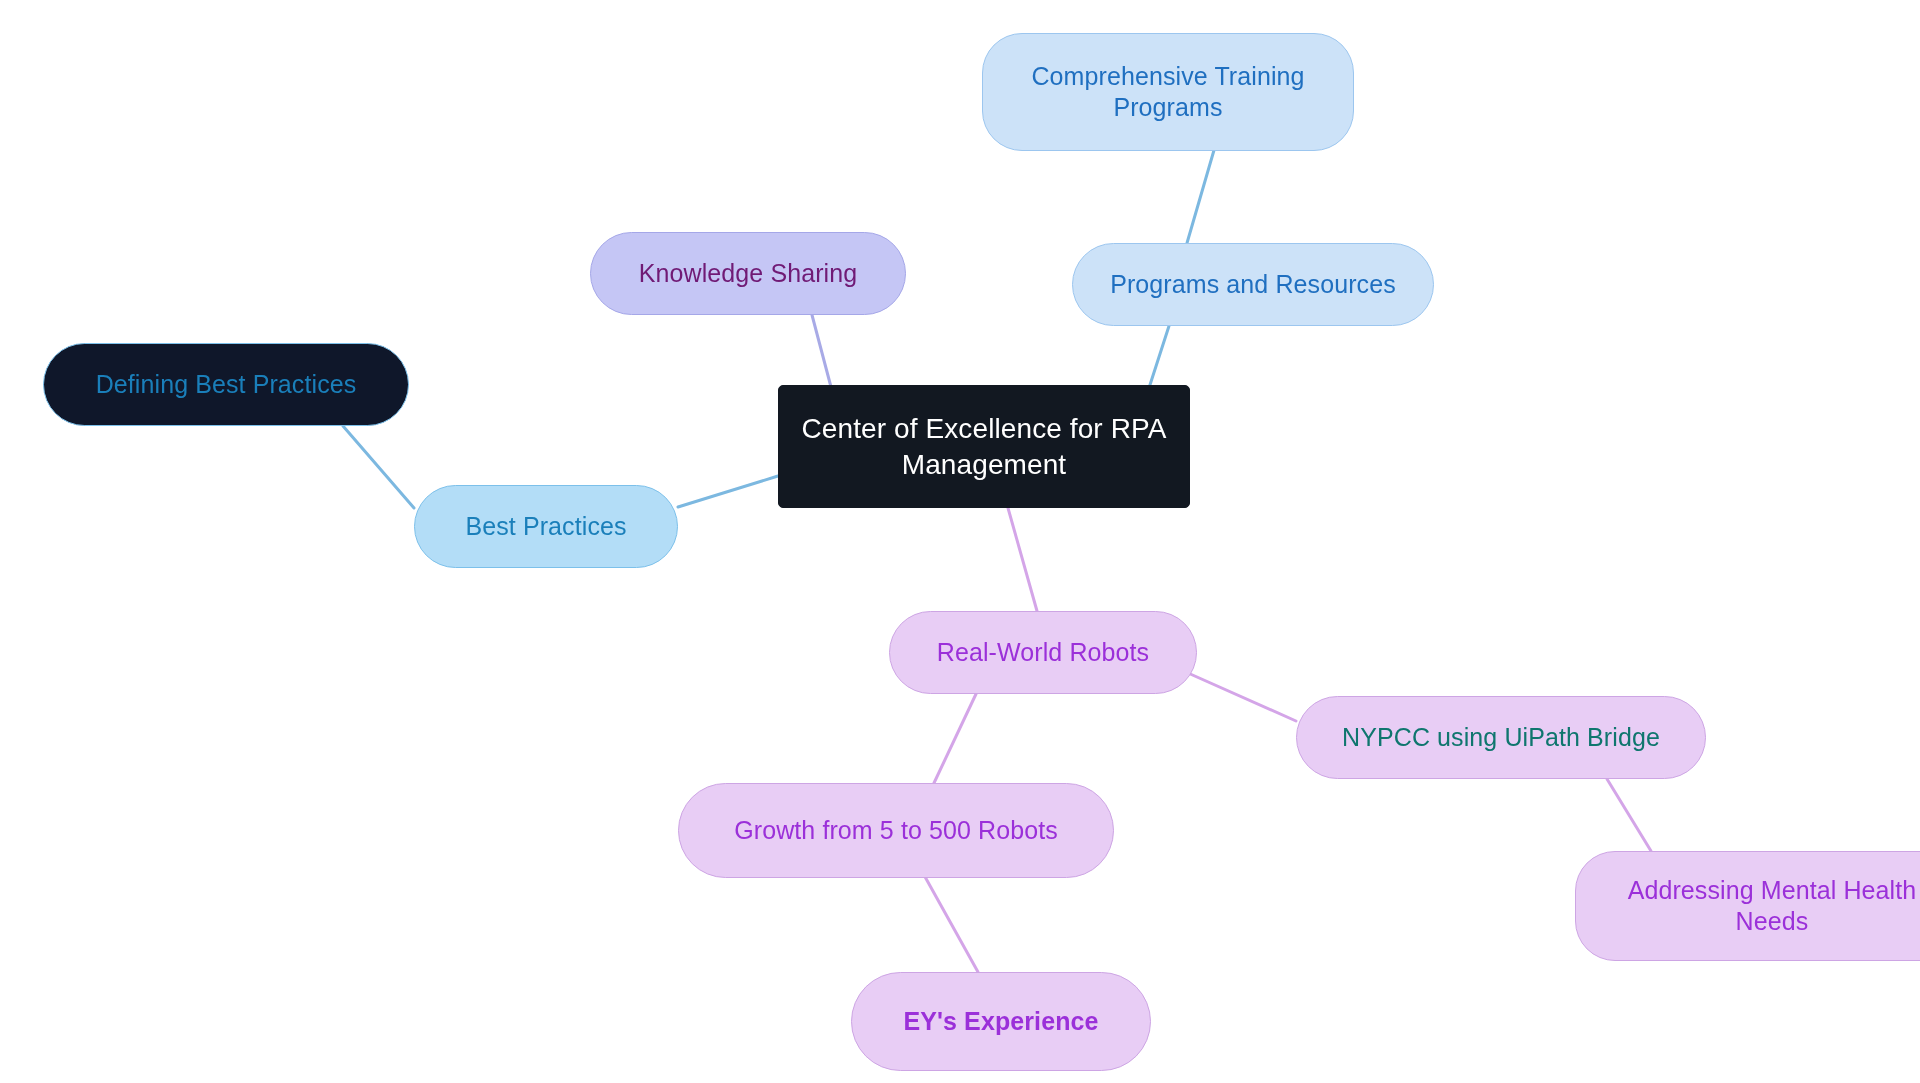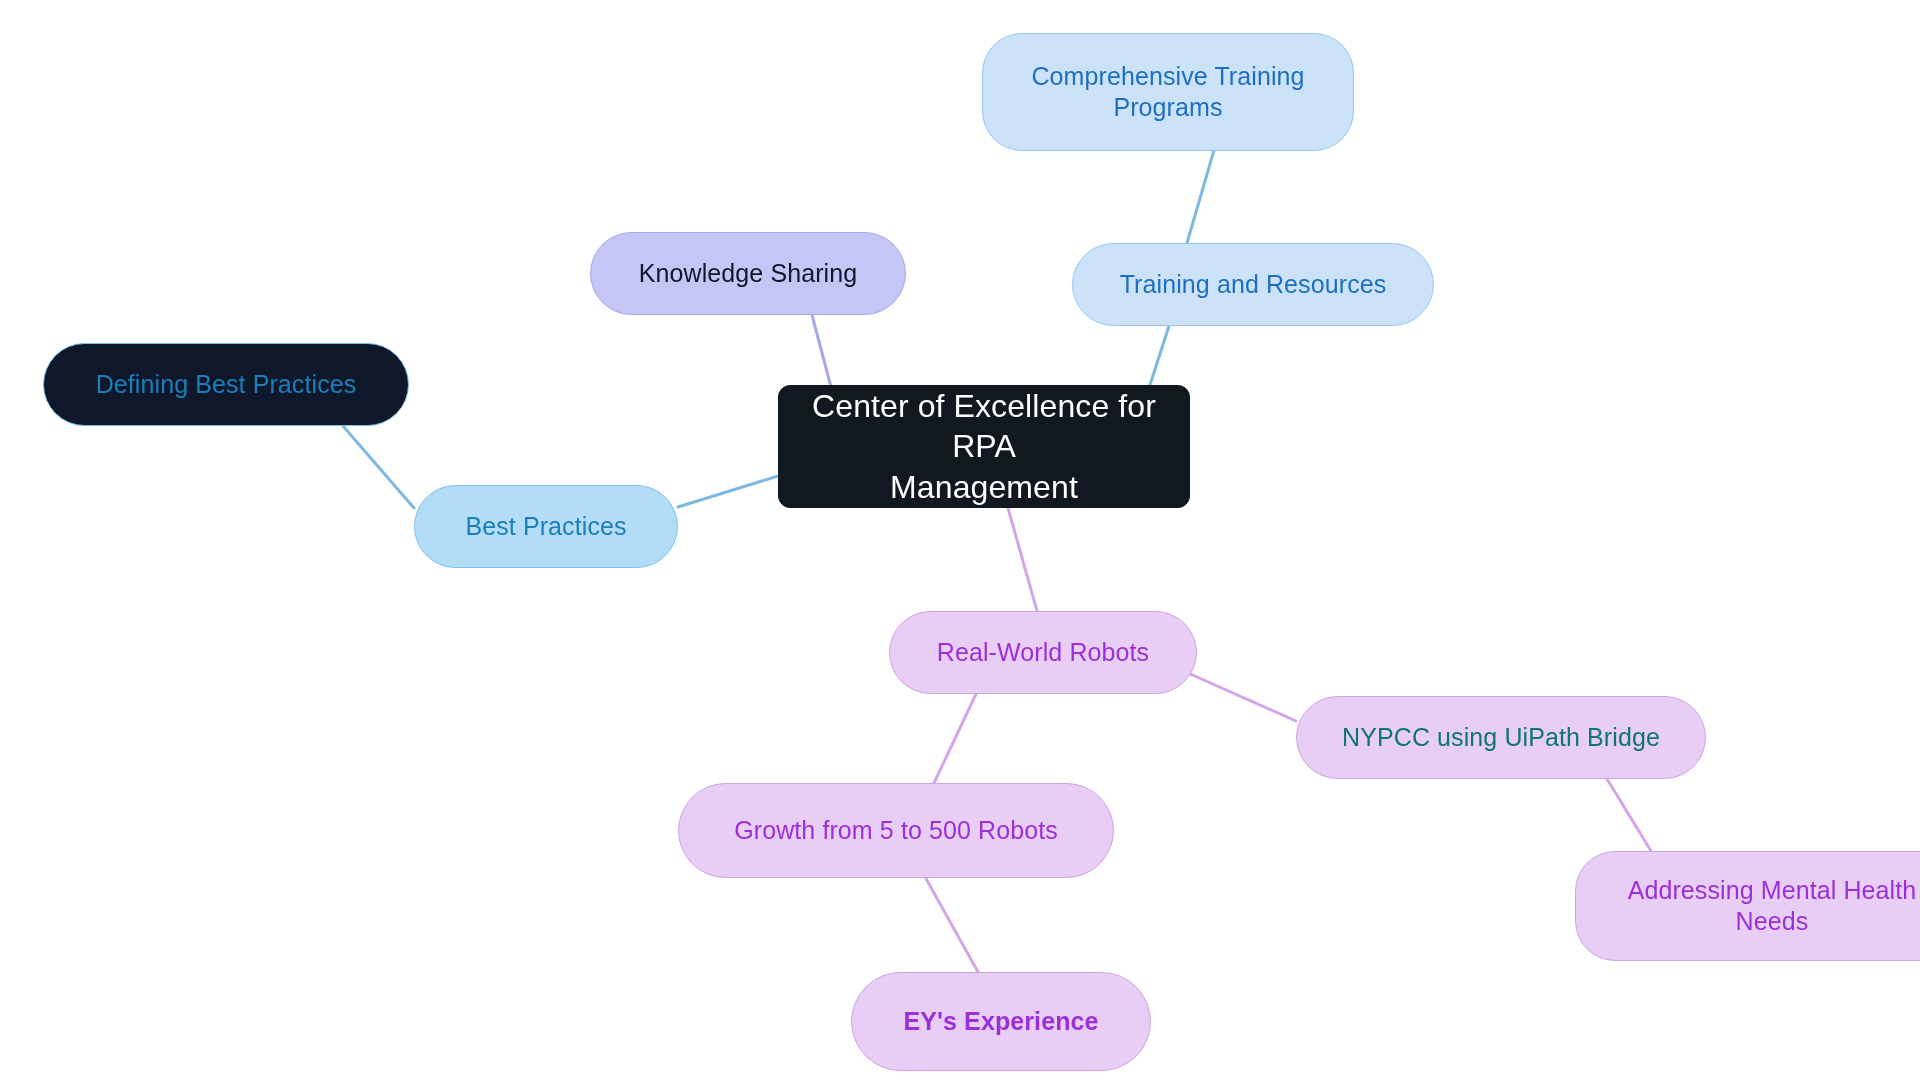--- a/index.html
+++ b/index.html
@@ -41,22 +41,22 @@
     justify-content: center;
     text-align: center;
     border-style: solid;
     border-width: 1px;
     line-height: 1.26;
     white-space: pre-line;
     padding: 4px 10px;
     letter-spacing: 0.1px;
   }
   .node-root {
-    border-radius: 12px;
-    font-size: 32px;
+    border-radius: 5px;
+    font-size: 28px;
     font-weight: 400;
   }
   .node-branch {
     border-radius: 999px;
     font-size: 25px;
     font-weight: 400;
   }
   .node-branch.multiline {
     border-radius: 40px;
   }
@@ -75,22 +75,22 @@
       <path class="edge-line" d="M1188 673 L1296 721" stroke="#d4a5e8" stroke-width="3"></path>
       <path class="edge-line" d="M1607 779 L1651 851" stroke="#d4a5e8" stroke-width="3"></path>
       <path class="edge-line" d="M976 694 L934 783" stroke="#d4a5e8" stroke-width="3"></path>
       <path class="edge-line" d="M919 866 L978 972" stroke="#d4a5e8" stroke-width="3"></path>
     </svg>
   <div id="nodes-layer">
       <div class="node-box node-root" style="left: 778px; top: 385px; width: 412px; height: 123px; background: rgb(18, 24, 33); border-color: rgb(18, 24, 33); color: rgb(255, 255, 255);">Center of Excellence for RPA
 Management</div>
       <div class="node-box node-branch multiline" style="left: 982px; top: 15px; width: 372px; height: 118px; background: rgb(204, 226, 248); border-color: rgb(156, 198, 239); color: rgb(31, 111, 192); margin-top: 18px;">Comprehensive Training
 Programs</div>
-      <div class="node-box node-branch" style="left: 1072px; top: 243px; width: 362px; height: 83px; background: rgb(204, 226, 248); border-color: rgb(156, 198, 239); color: rgb(31, 111, 192);">Training and Resources</div>
-      <div class="node-box node-branch" style="left: 590px; top: 232px; width: 316px; height: 83px; background: rgb(197, 198, 245); border-color: rgb(165, 167, 232); color: #0f172a;">Knowledge Sharing</div>
+      <div class="node-box node-branch" style="left: 1072px; top: 243px; width: 362px; height: 83px; background: rgb(204, 226, 248); border-color: rgb(156, 198, 239); color: rgb(31, 111, 192);">Programs and Resources</div>
+      <div class="node-box node-branch" style="left: 590px; top: 232px; width: 316px; height: 83px; background: rgb(197, 198, 245); border-color: rgb(165, 167, 232); color: #701a75;">Knowledge Sharing</div>
       <div class="node-box node-branch" style="left: 43px; top: 343px; width: 366px; height: 83px; background: #0f172a; border-color: rgb(124, 192, 234); color: rgb(26, 127, 186);">Defining Best Practices</div>
       <div class="node-box node-branch" style="left: 414px; top: 477px; width: 264px; height: 83px; background: rgb(179, 221, 247); border-color: rgb(124, 192, 234); color: rgb(26, 127, 186); margin-top: 8px;">Best Practices</div>
       <div class="node-box node-branch" style="left: 889px; top: 611px; width: 308px; height: 83px; background: rgb(232, 205, 245); border-color: rgb(205, 165, 228); color: rgb(155, 48, 217);">Real-World Robots</div>
       <div class="node-box node-branch" style="left: 1296px; top: 696px; width: 410px; height: 83px; background: rgb(232, 205, 245); border-color: rgb(205, 165, 228); color: #0f766e;">NYPCC using UiPath Bridge</div>
       <div class="node-box node-branch" style="left: 678px; top: 783px; width: 436px; height: 95px; background: rgb(232, 205, 245); border-color: rgb(205, 165, 228); color: rgb(155, 48, 217);">Growth from 5 to 500 Robots</div>
       <div class="node-box node-branch multiline" style="left: 1575px; top: 851px; width: 394px; height: 110px; background: rgb(232, 205, 245); border-color: rgb(205, 165, 228); color: rgb(155, 48, 217);">Addressing Mental Health
 Needs</div>
       <div class="node-box node-branch" style="left: 851px; top: 972px; width: 300px; height: 99px; background: rgb(232, 205, 245); border-color: rgb(205, 165, 228); color: rgb(155, 48, 217); font-weight: bold;">EY's Experience</div>
     </div>
 </div>

